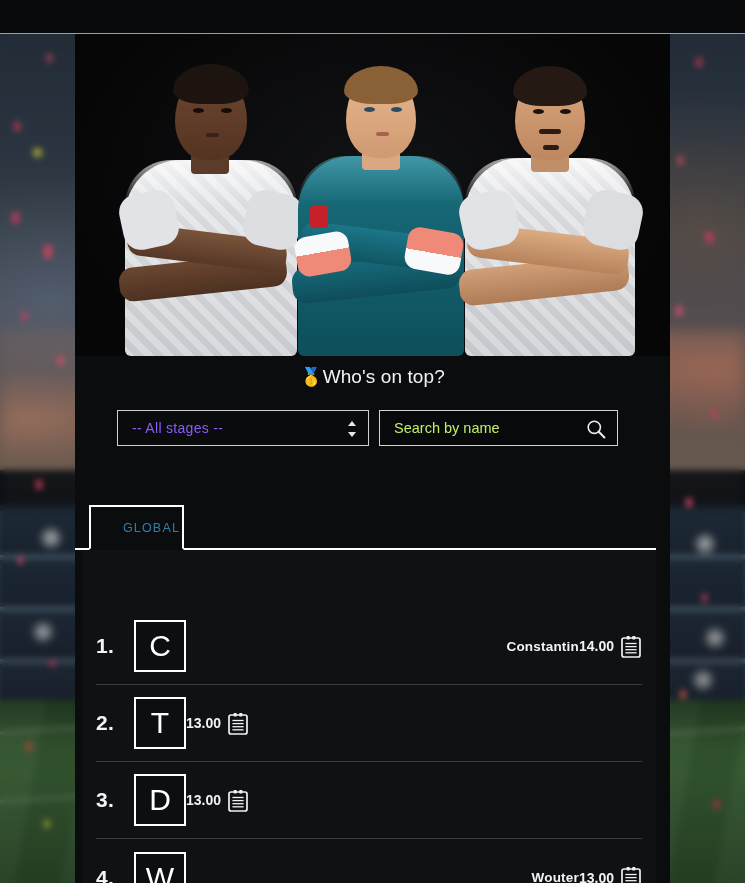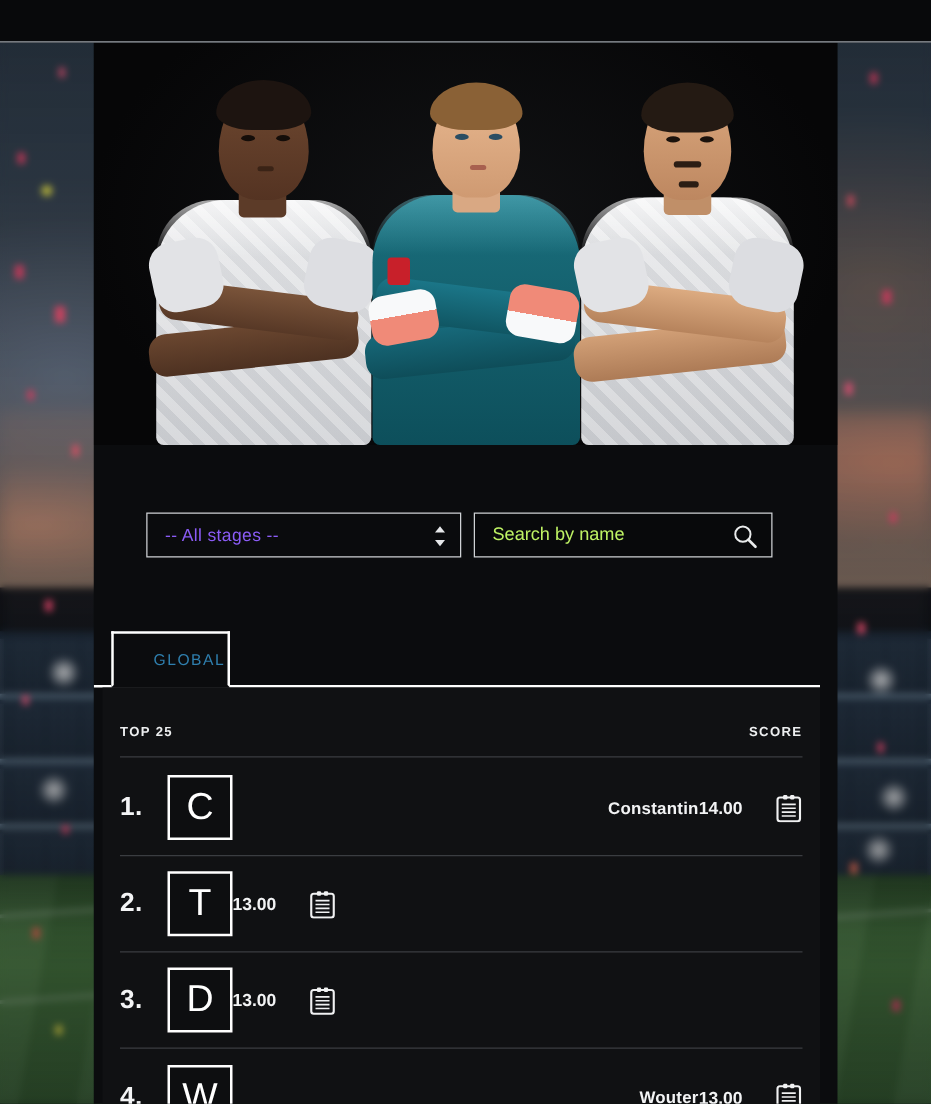--- a/index.html
+++ b/index.html
@@ -228,21 +228,21 @@
     display:flex; align-items:center; justify-content:center;
     color:#ffffff; font-size:30px; font-weight:300;
     background:#0d0e10;
   }
   .pname {
     margin-left:24px; flex:1 1 auto;
     color:#f2f3f4; font-size:13.5px; font-weight:bold; letter-spacing:.2px;text-align:right;
   }
   .score {
     color:#f2f3f4; font-size:14px; font-weight:bold;
-    margin-right:26px;
+    margin-right:6px;
   }
   .notes-icon { width:22px; height:23px; flex:0 0 22px; }
 </style>
 </head>
 <body>
 
 <div id="stage">
 
   <div class="bg">
     <div class="bg-sky"></div>
@@ -388,20 +388,23 @@
         <div class="p-neck" style="left:84px; bottom:184px; width:38px; height:34px; background:#c08f68;"></div>
         <div class="p-head" style="left:68px; bottom:196px; width:70px; height:88px; background:linear-gradient(180deg,#dba87e,#bd8760);"></div>
         <div class="p-hair" style="left:66px; bottom:250px; width:74px; height:40px; background:#241a13;"></div>
         <div style="position:absolute; left:86px;  bottom:242px; width:11px; height:5px; background:#1b120c; border-radius:50%;"></div>
         <div style="position:absolute; left:113px; bottom:242px; width:11px; height:5px; background:#1b120c; border-radius:50%;"></div>
         <div style="position:absolute; left:92px;  bottom:222px; width:22px; height:5px; background:#2b1d14; border-radius:3px;"></div>
         <div style="position:absolute; left:96px;  bottom:206px; width:16px; height:5px; background:#2b1d14; border-radius:3px;"></div>
       </div>
     </div>
 
+    <div class="title">
+      <span class="medal">🥇</span><span>Who's on top?</span>
+    </div>
 
     <div class="controls">
 
       <div class="select-wrap">
         <span class="sel-text">-- All stages --</span>
         <span class="sel-arrow">
           <i class="up"></i>
             <i class="dn"></i>
         </span>
       </div>
@@ -419,24 +422,20 @@
 
     <div class="tabbar">
       <div class="underline"></div>
       <div class="tab-active">
         <span>GLOBAL</span>
       </div>
     </div>
 
     <div class="board">
 
-      <div class="board-head">
-        <span class="lbl left">TOP 25</span>
-        <span class="lbl right">SCORE</span>
-      </div>
 
       <div class="rows" id="rows">
           <div class="row">
             <div class="rank">1.</div>
             <div class="avatar">C</div>
             <div class="pname">Constantin</div>
             <div class="score">14.00</div>
             <div class="notes-icon">
 <svg viewBox="0 0 22 23" width="22" height="23">
   <rect x="2" y="3" width="18" height="19" rx="2" fill="none" stroke="#f0f1f2" stroke-width="1.7"></rect>

